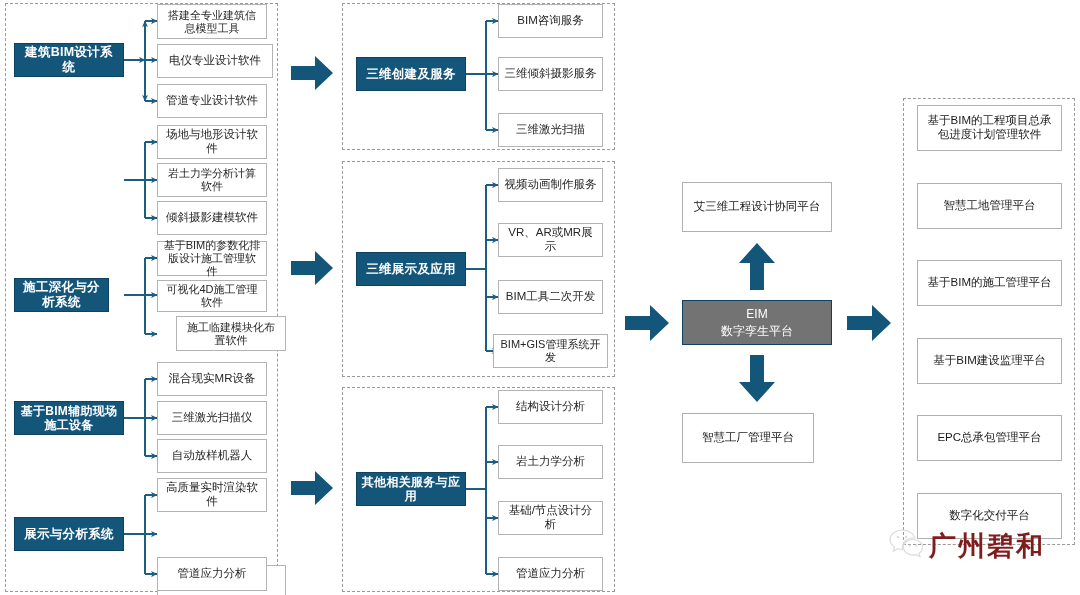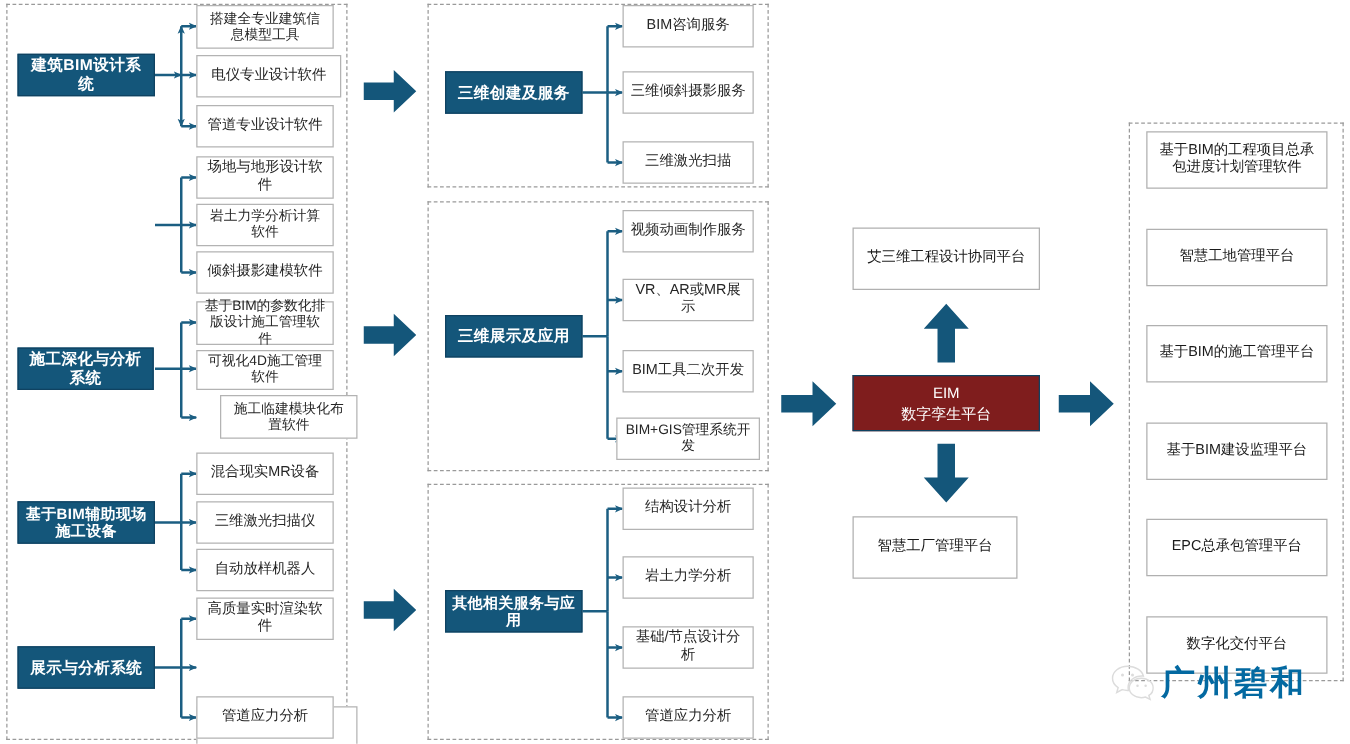--- a/index.html
+++ b/index.html
@@ -57,21 +57,21 @@
   
   .plat-box {
     background: #ffffff;
     border: 1px solid #b0b0b0;
     color: #1a1a1a;
     font-size: 11.5px;
     padding: 2px 6px;
   }
   
   .hub-box {
-    background: #7f1d1d;
+    background: #737373;
     border: 1px solid #0f4261;
     color: #ffffff;
     font-size: 12px;
     flex-direction: column;
     line-height: 1.35;
   }
   
   .group {
     position: absolute;
     box-sizing: border-box;
@@ -88,23 +88,23 @@
   }
   
   .block-arrow {
     position: absolute;
     color: #14567a;
   }
   
   .watermark {
     position: absolute;
     display: flex;
-    align-items: center;
+    align-items: flex-start;
     gap: 6px;
-    color: #0369a1;
+    color: #7f1d1d;
     font-size: 27px;
     font-weight: bold;
     letter-spacing: 2px;
     user-select: none;
   }
   .watermark svg { display:block; }
 </style>
 </head>
 <body>
 
@@ -188,21 +188,21 @@
 
   <div class="node cat-box" style="left:14px; top:43px; width:110px; height:34px;">建筑BIM设计系统</div>
   <div class="node leaf-box tight" style="left:157px; top:4px; width:110px; height:35px;">搭建全专业建筑信息模型工具</div>
   <div class="node leaf-box" style="left:157px; top:44px; width:116px; height:34px;">电仪专业设计软件</div>
   <div class="node leaf-box" style="left:157px; top:84px; width:110px; height:34px;">管道专业设计软件</div>
 
   <div class="node leaf-box" style="left:157px; top:125px; width:110px; height:34px;">场地与地形设计软件</div>
   <div class="node leaf-box tight" style="left:157px; top:163px; width:110px; height:34px;">岩土力学分析计算软件</div>
   <div class="node leaf-box" style="left:157px; top:201px; width:110px; height:34px;">倾斜摄影建模软件</div>
 
-  <div class="node cat-box" style="left:14px; top:278px; width:109px; height:34px;">施工深化与分析系统</div>
+  <div class="node cat-box" style="left:14px; top:278px; width:95px; height:34px;">施工深化与分析系统</div>
   <div class="node leaf-box tight" style="left:157px; top:241px; width:110px; height:35px;">基于BIM的参数化排版设计施工管理软件</div>
   <div class="node leaf-box tight" style="left:157px; top:280px; width:110px; height:32px;">可视化4D施工管理软件</div>
   <div class="node leaf-box tight" style="left:157px; top:316px; width:110px; height:35px;margin-left:19px;">施工临建模块化布置软件</div>
 
   <div class="node cat-box small" style="left:14px; top:401px; width:110px; height:34px;">基于BIM辅助现场施工设备</div>
   <div class="node leaf-box" style="left:157px; top:362px; width:110px; height:34px;">混合现实MR设备</div>
   <div class="node leaf-box" style="left:157px; top:401px; width:110px; height:34px;">三维激光扫描仪</div>
   <div class="node leaf-box" style="left:157px; top:439px; width:110px; height:34px;">自动放样机器人</div>
 
   <div class="node cat-box" style="left:14px; top:517px; width:110px; height:34px;">展示与分析系统</div>

